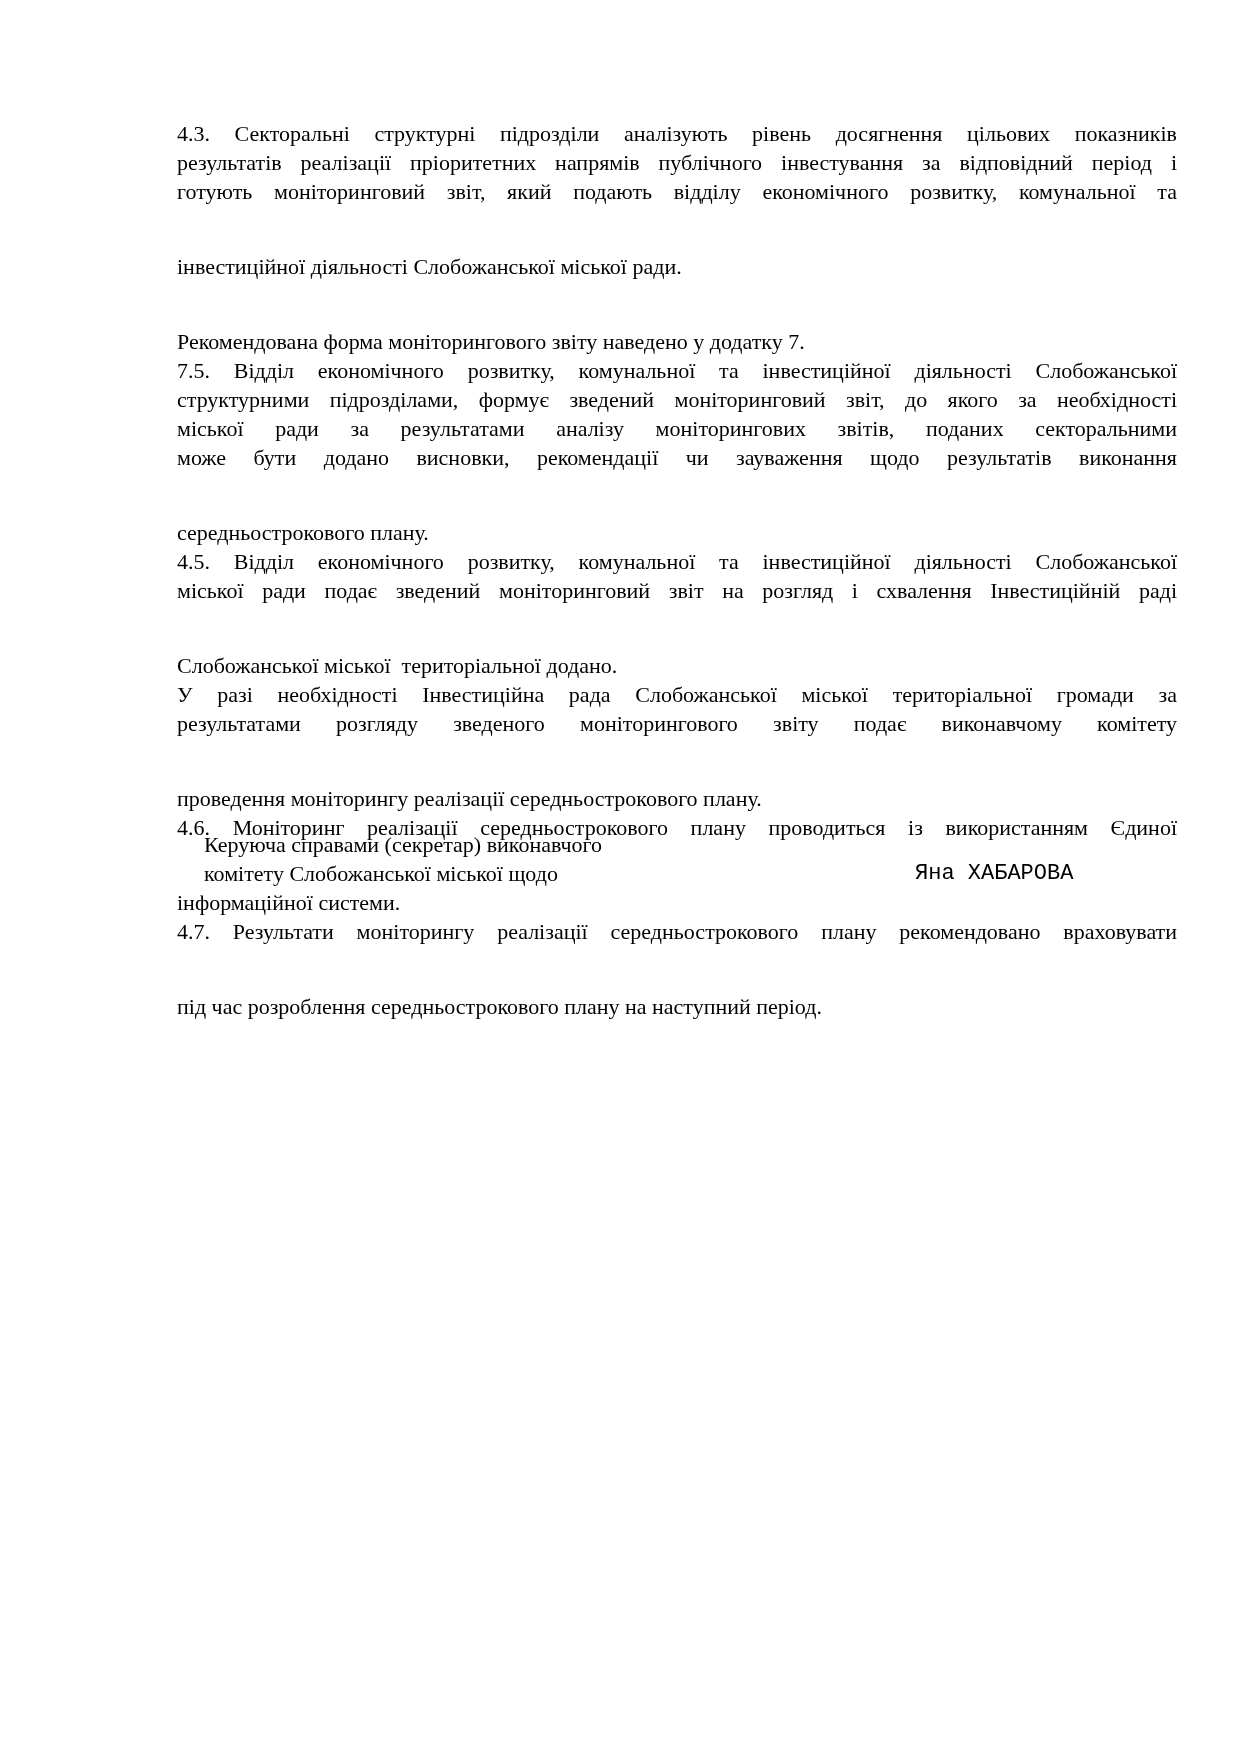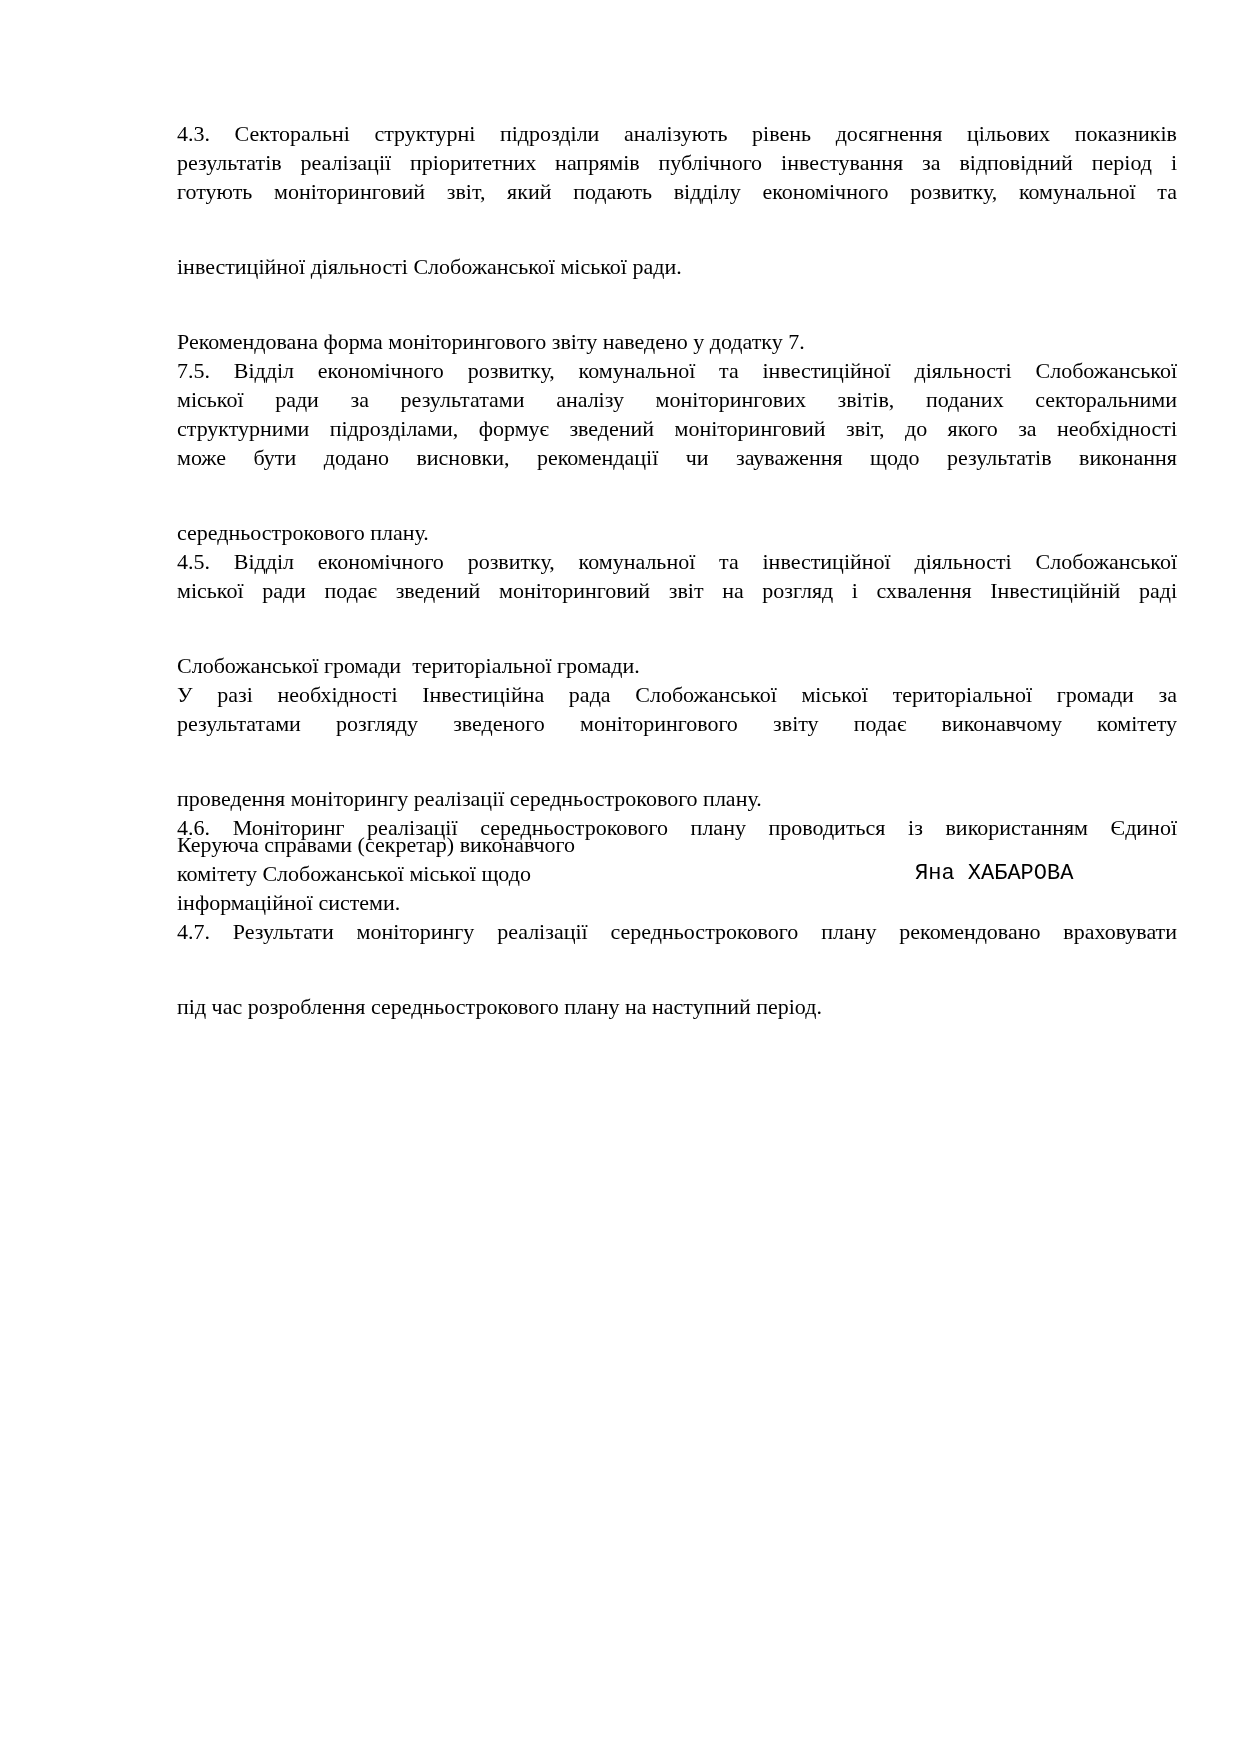--- a/index.html
+++ b/index.html
@@ -43,20 +43,21 @@
   .signature {
     position: absolute;
     left: 177px;
     top: 830px;
     width: 1000px;
     font-size: 22px;
     line-height: 29px;
   }
   .sig-role div {
     height: 29px;
+    margin-left: 27px;
   }
   .sig-name {
     position: absolute;
     left: 738px;
     top: 29px;
     white-space: nowrap;
     font-family: Liberation Mono, monospace;
   }
 </style>
 </head>
@@ -75,31 +76,31 @@
     <p></p>
 
     <p>
       </p>
       <div class="ln last">Рекомендована форма моніторингового звіту наведено у додатку 7.</div>
     <p></p>
 
     <p>
       </p>
       <div class="ln">7.5. Відділ економічного розвитку, комунальної та інвестиційної діяльності Слобожанської</div>
+      <div class="ln">структурними підрозділами, формує зведений моніторинговий звіт, до якого за необхідності</div>
       <div class="ln">міської ради за результатами аналізу моніторингових звітів, поданих секторальними</div>
-      <div class="ln">структурними підрозділами, формує зведений моніторинговий звіт, до якого за необхідності</div>
       <div class="ln">може бути додано висновки, рекомендації чи зауваження щодо результатів виконання</div>
       <div class="ln last">середньострокового плану.</div>
     <p></p>
 
     <p>
       </p>
       <div class="ln">4.5. Відділ економічного розвитку, комунальної та інвестиційної діяльності Слобожанської</div>
       <div class="ln">міської ради подає зведений моніторинговий звіт на розгляд і схвалення Інвестиційній раді</div>
-      <div class="ln last">Слобожанської громади  територіальної громади.</div>
+      <div class="ln last">Слобожанської міської  територіальної додано.</div>
     <p></p>
 
     <p>
       </p>
       <div class="ln">У разі необхідності Інвестиційна рада Слобожанської міської  територіальної громади за</div>
       <div class="ln">результатами розгляду зведеного моніторингового звіту подає виконавчому комітету</div>
       <div class="ln last">проведення моніторингу реалізації середньострокового плану.</div>
     <p></p>
 
     <p>

